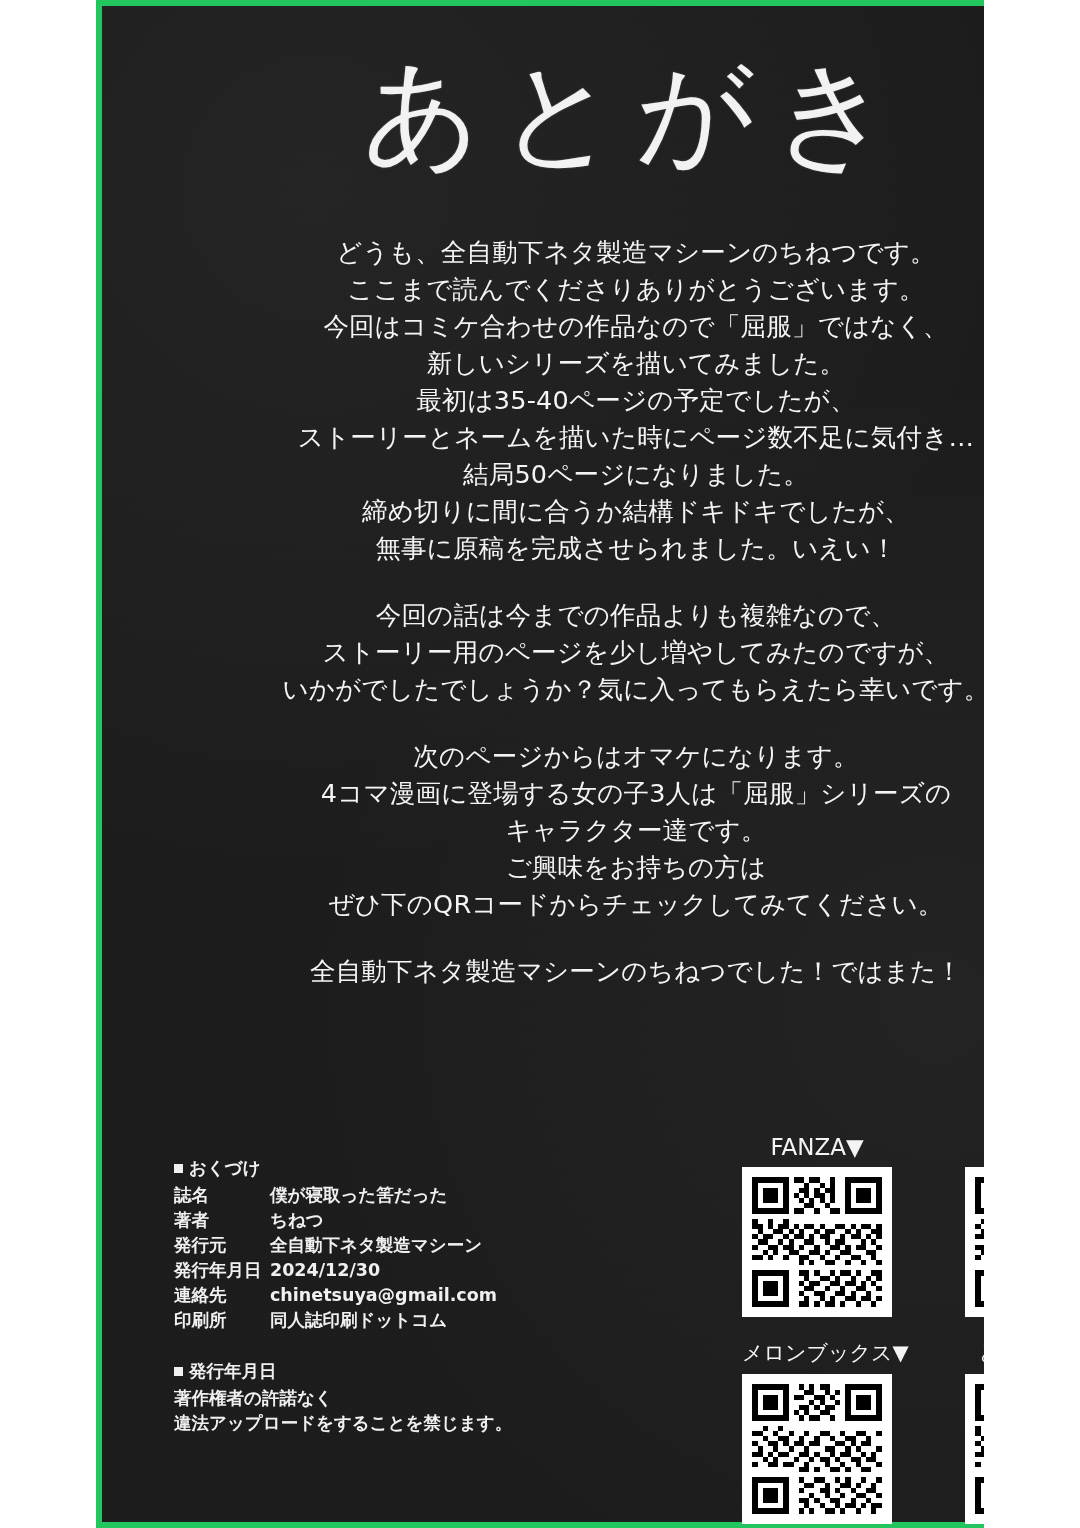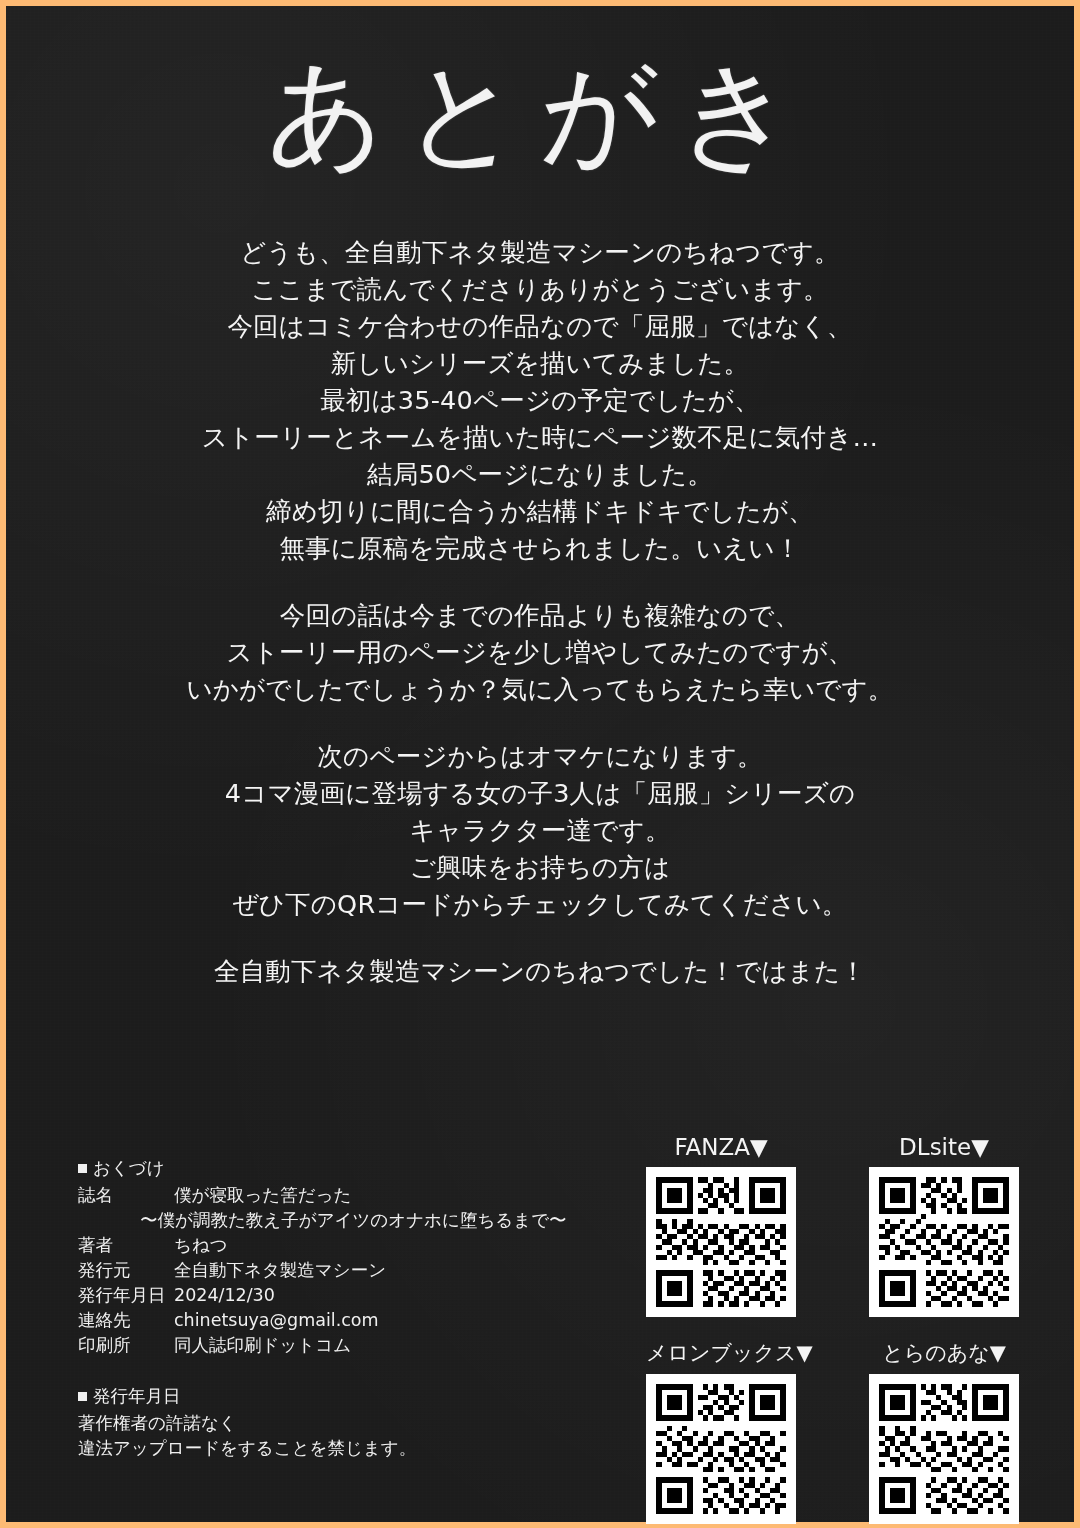--- a/index.html
+++ b/index.html
@@ -5,24 +5,24 @@
   html, body {
     margin: 0;
     padding: 0;
     background: #ffffff;
   }
   body {
     font-family: "Liberation Sans", sans-serif;
   }
   #page {
     position: relative;
-    width: 1080px;
+    width: 888px;
     height: 1528px;
     margin: 0 auto;
-    background: #fdba74;
+    background: #22c55e;
     overflow: hidden;
   }
   
   #sheet {
     position: absolute;
     left: 6px;
     top: 6px;
     width: 1068px;
     height: 1516px;
     background:
@@ -74,20 +74,21 @@
   
   .colophon {
     position: absolute;
     left: 72px;
     top: 1150px;
     width: 560px;
     color: #f0f0f0;
     font-family: "DejaVu Sans", sans-serif;
     font-size: 17.5px;
     line-height: 25px;
+    font-weight: bold;
   }
   .colophon .head {
     margin-bottom: 2px;
   }
   .sq {
     display: inline-block;
     width: 9px;
     height: 9px;
     background: #f0f0f0;
     margin-right: 6px;
@@ -145,21 +146,20 @@
       <p class="para">今回の話は今までの作品よりも複雑なので、<br>ストーリー用のページを少し増やしてみたのですが、<br>いかがでしたでしょうか？気に入ってもらえたら幸いです。</p>
       <p class="para">次のページからはオマケになります。<br>4コマ漫画に登場する女の子3人は「屈服」シリーズの<br>キャラクター達です。<br>ご興味をお持ちの方は<br>ぜひ下のQRコードからチェックしてみてください。</p>
       <p class="para">全自動下ネタ製造マシーンのちねつでした！ではまた！</p>
     </div>
 
     <div class="colophon">
       <div class="head">
         <span class="sq"></span><span>おくづけ</span>
       </div>
       <div class="row"><span class="label-w">誌名</span><span>僕が寝取った筈だった</span></div>
-      <div class="row indent"><span>〜僕が調教た教え子がアイツのオナホに堕ちるまで〜</span></div>
       <div class="row"><span class="label-w">著者</span><span>ちねつ</span></div>
       <div class="row"><span class="label-w">発行元</span><span>全自動下ネタ製造マシーン</span></div>
       <div class="row"><span class="label-w">発行年月日</span><span>2024/12/30</span></div>
       <div class="row"><span class="label-w">連絡先</span><span>chinetsuya@gmail.com</span></div>
       <div class="row"><span class="label-w">印刷所</span><span>同人誌印刷ドットコム</span></div>
 
       <div class="gap"></div>
 
       <div class="head">
         <span class="sq"></span><span>発行年月日</span>

